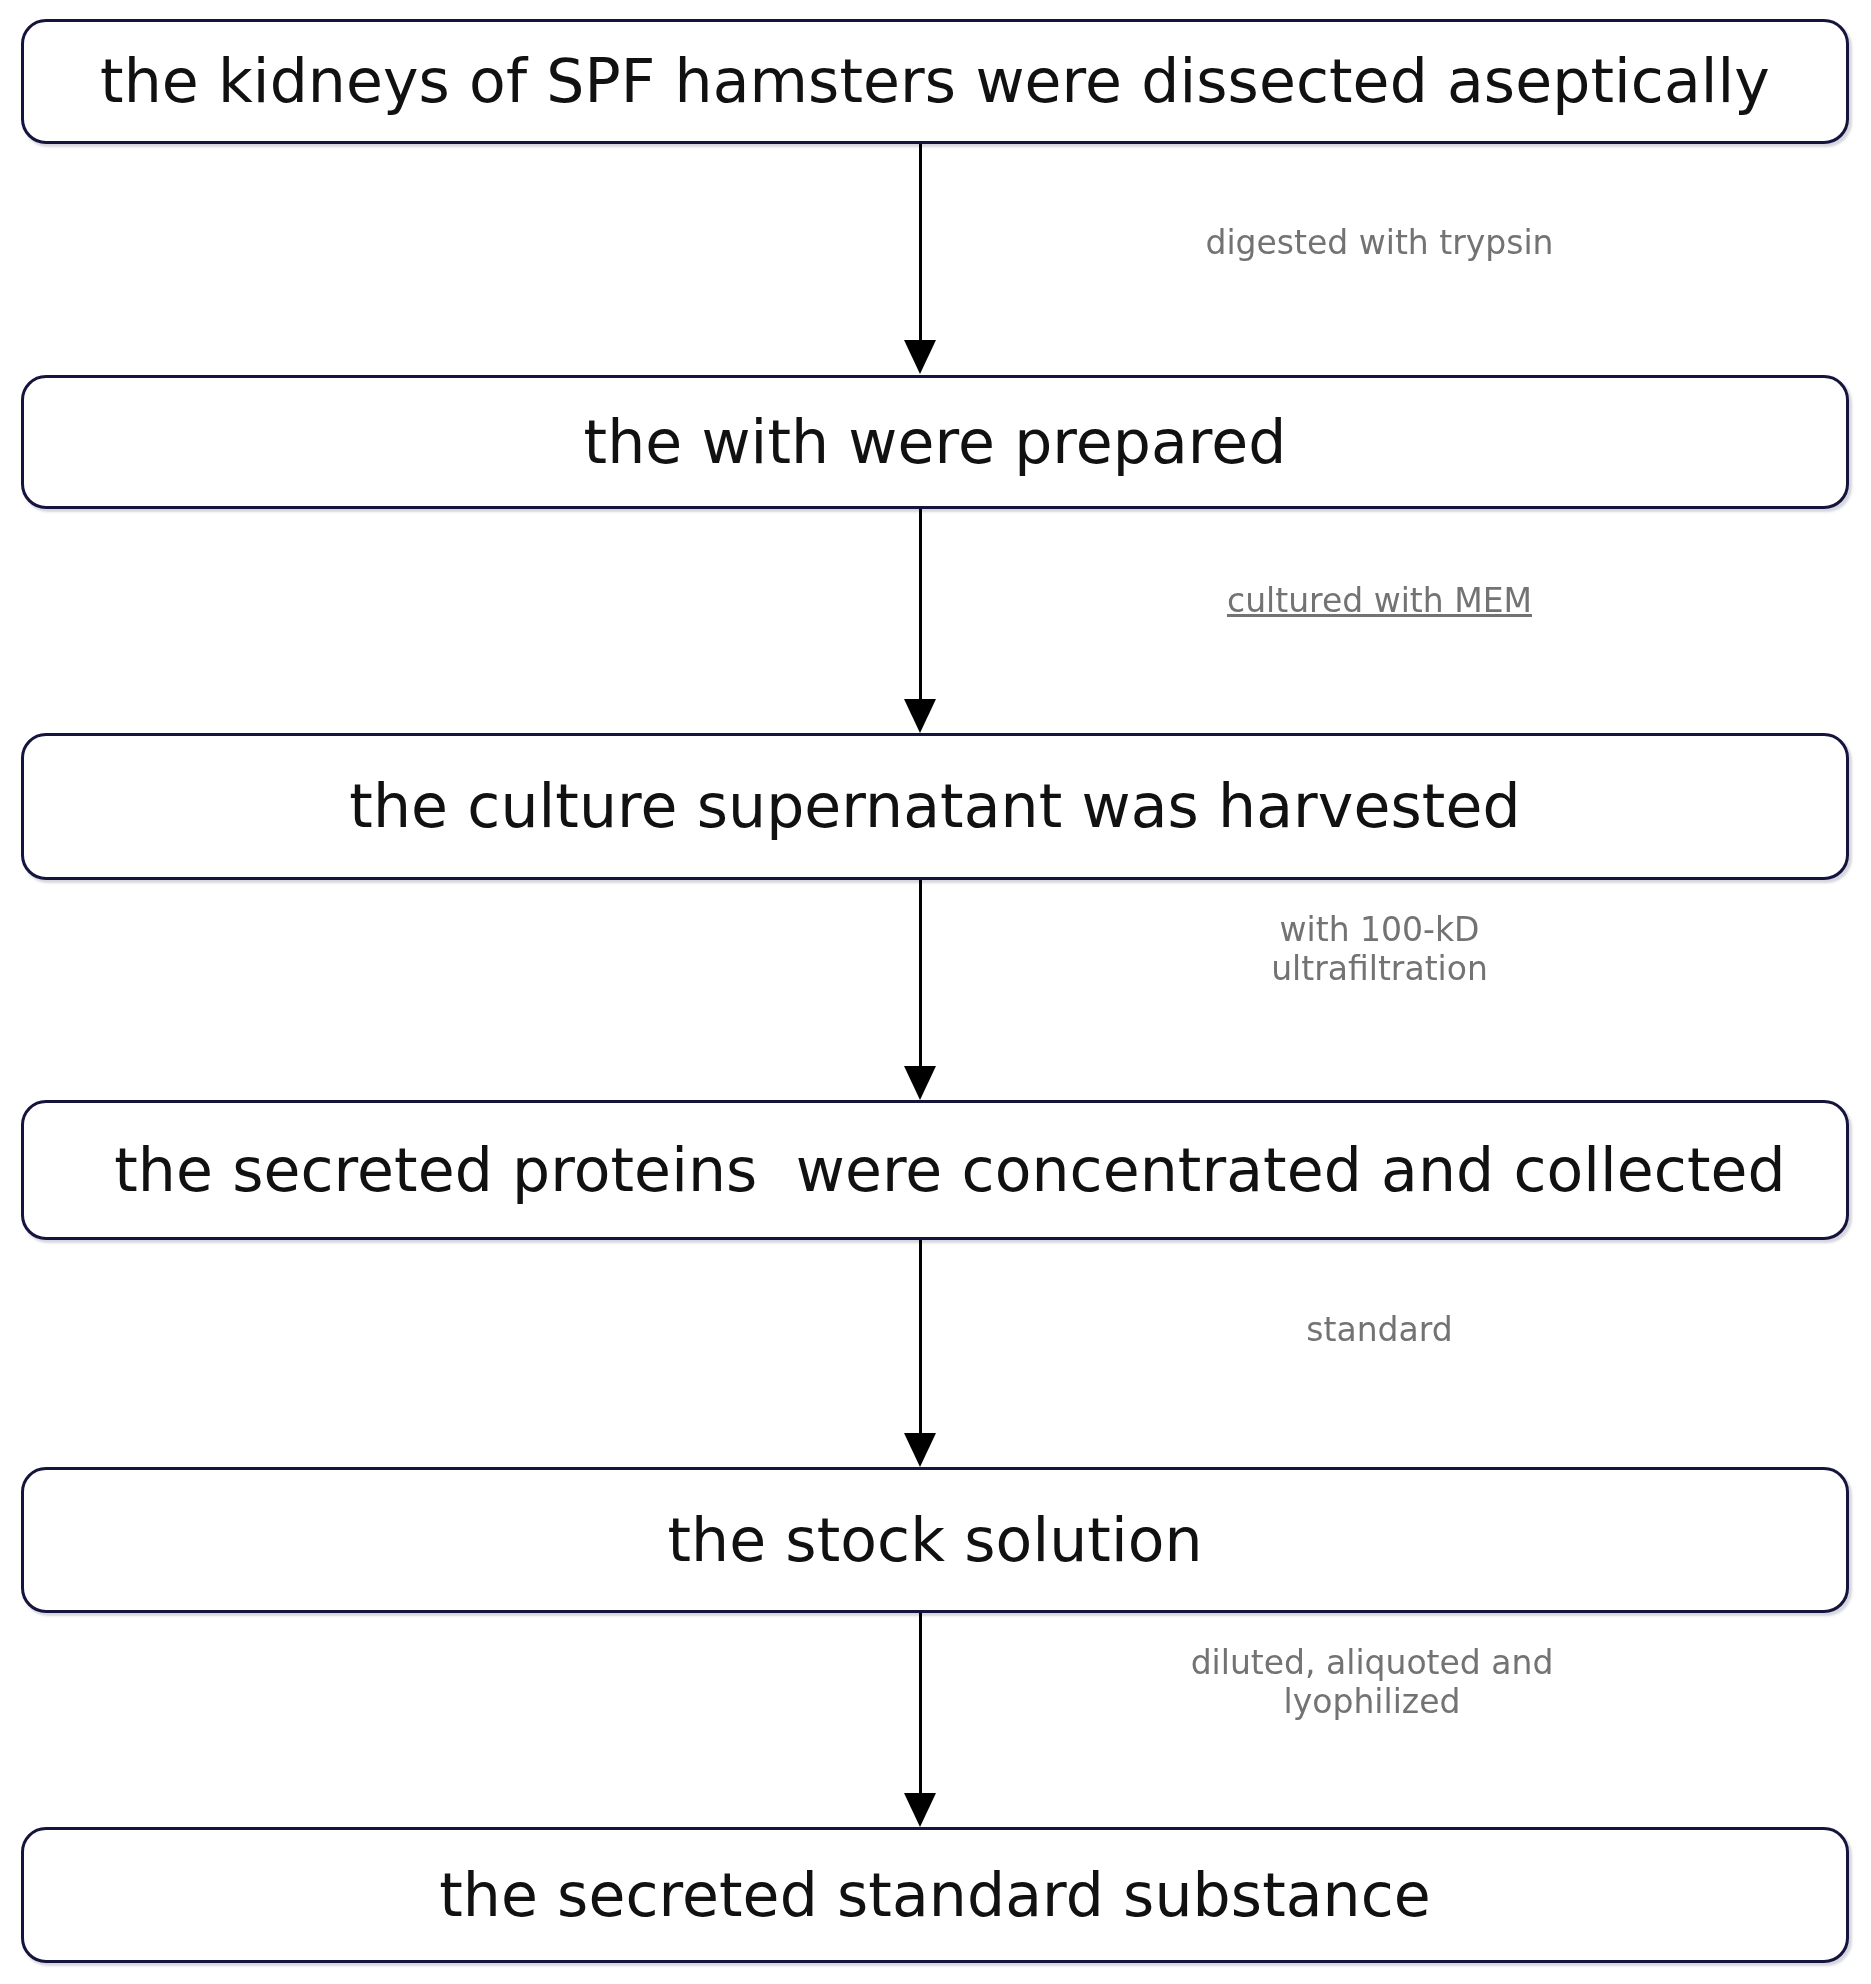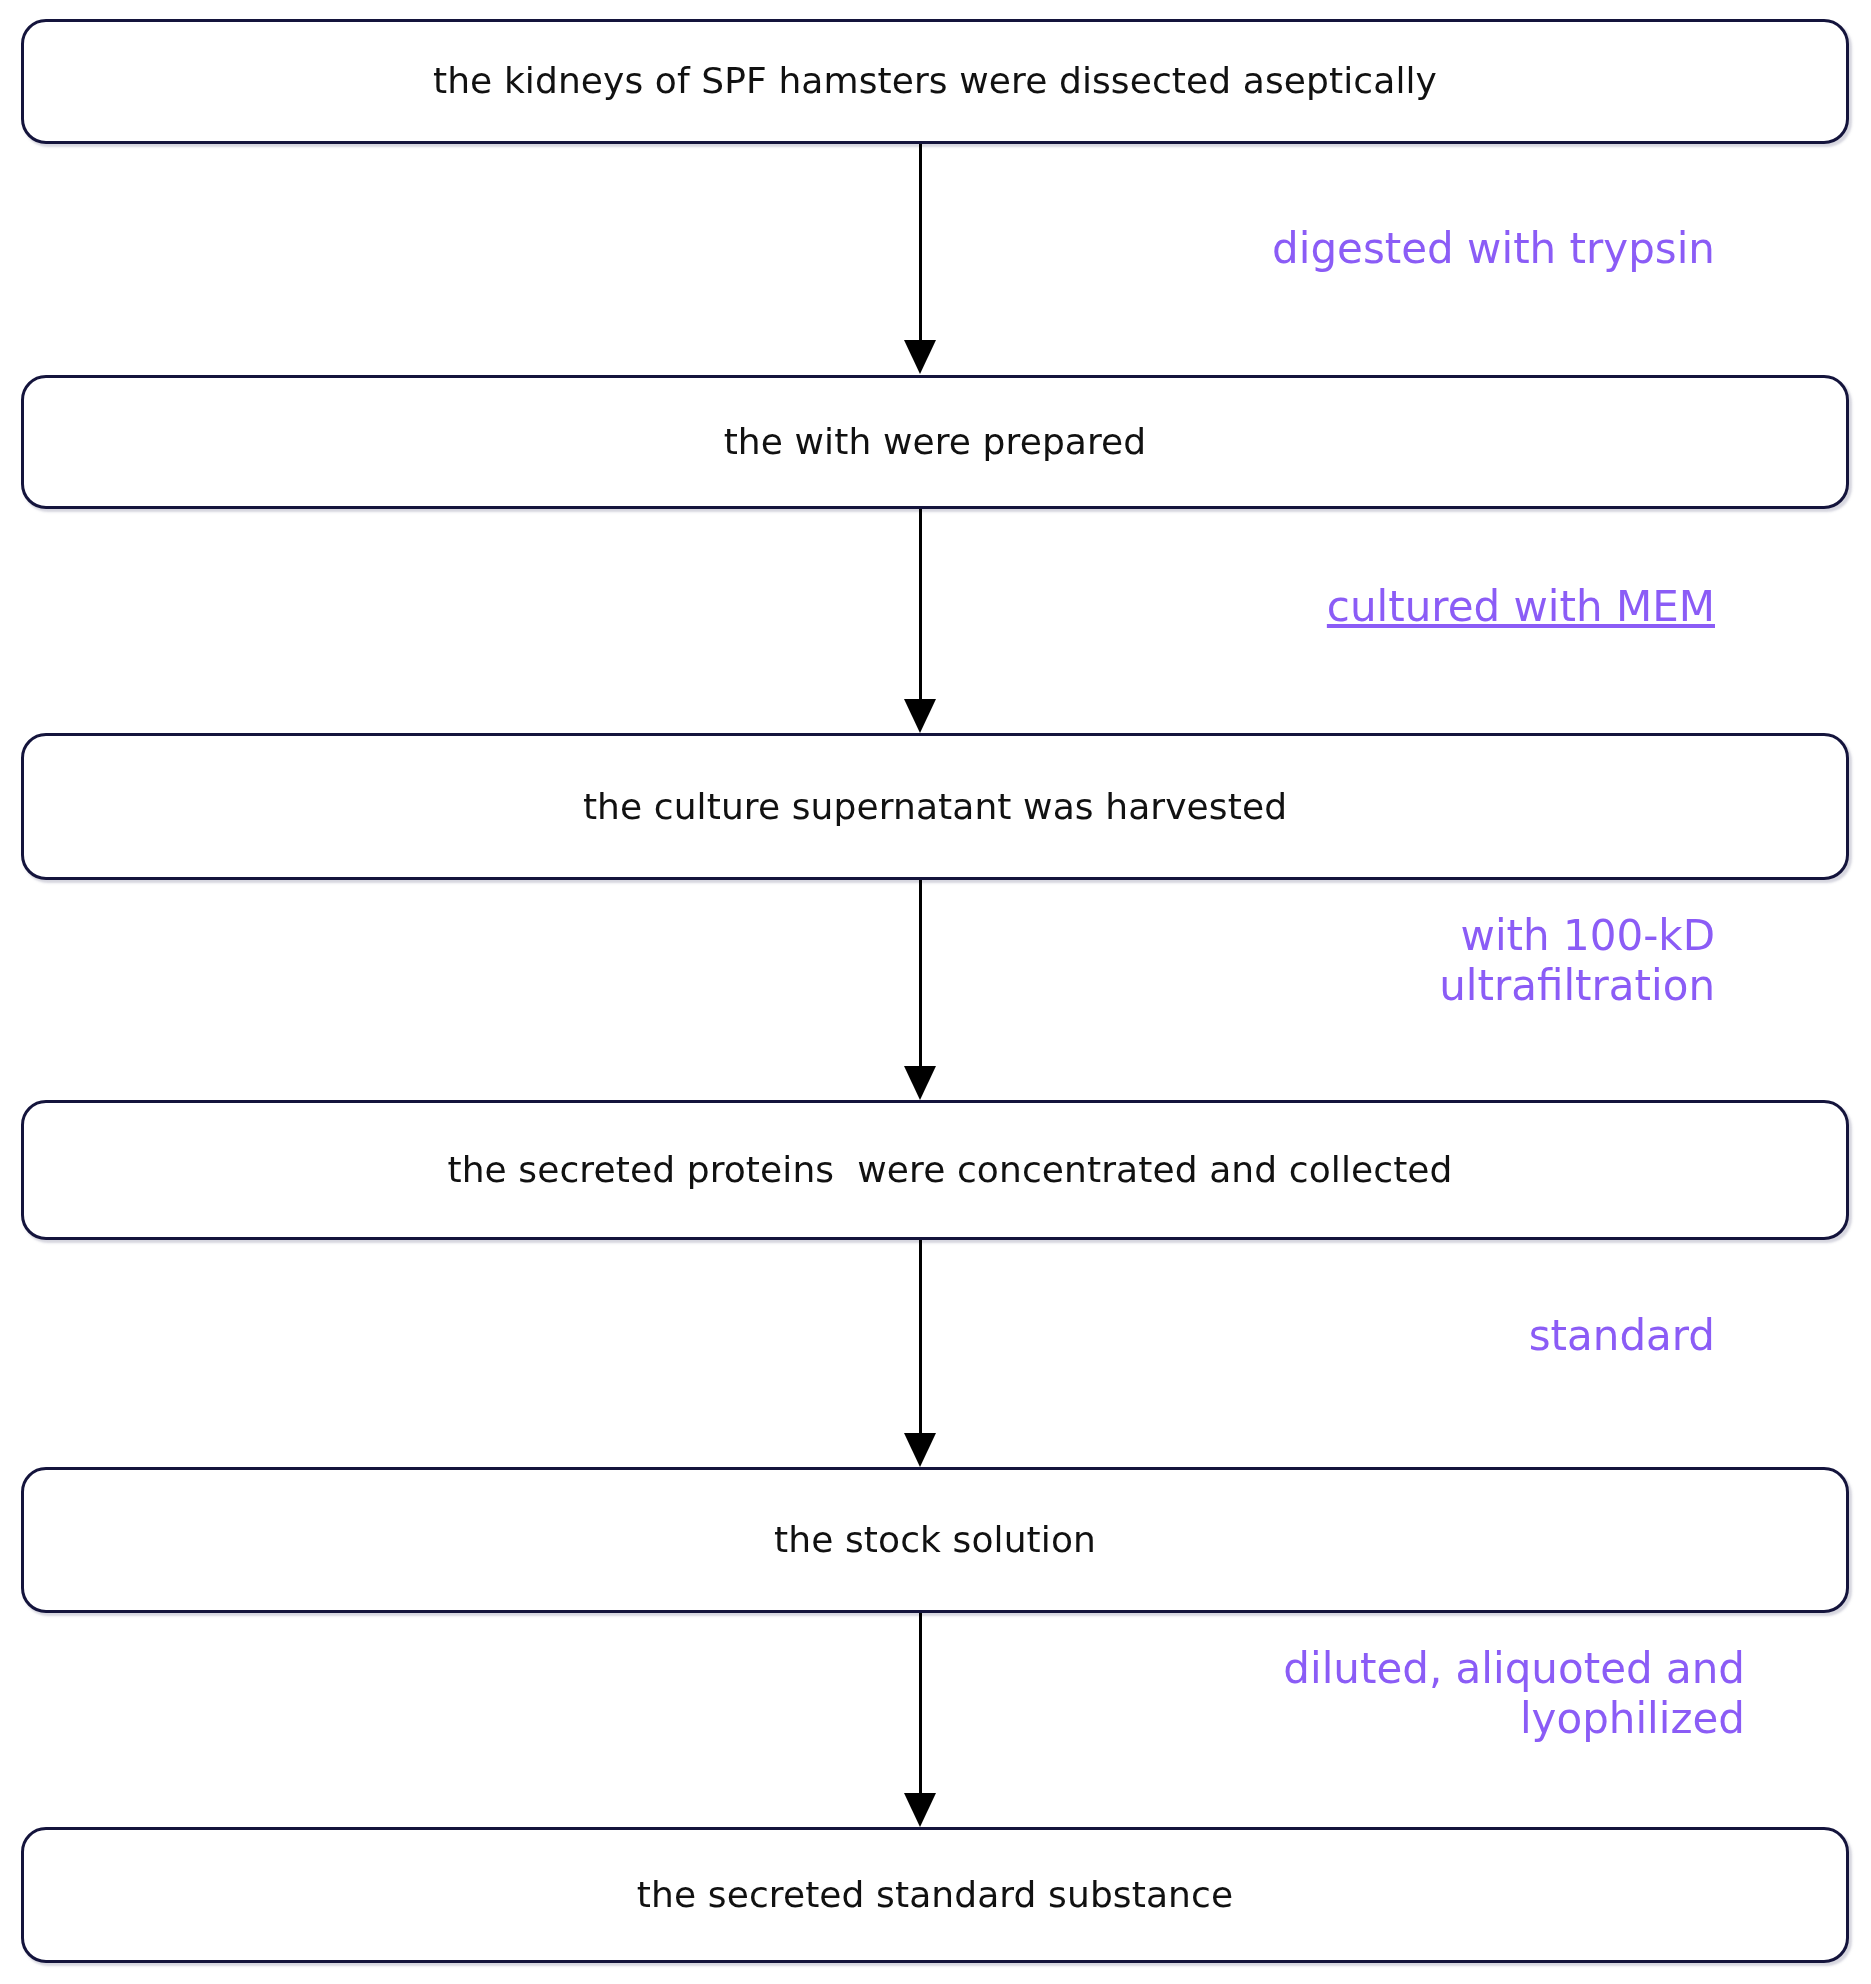--- a/index.html
+++ b/index.html
@@ -25,21 +25,21 @@
     box-sizing: border-box;
     border: 3.7px solid #14143c;
     border-radius: 25px;
     background: #ffffff;
     display: flex;
     align-items: center;
     justify-content: center;
     box-shadow: 2.2px 3px 2.2px rgba(120,120,150,0.30);
   }
   .node-label {
-    font-size: 36px;
+    font-size: 60px;
     line-height: 1.15;
     color: #111111;
     text-align: left;
     letter-spacing: 0.1px;
     white-space: pre;
   }
 
   
   .arrow {
     position: absolute;
@@ -60,24 +60,24 @@
     width: 0;
     height: 0;
     border-left: 16.4px solid transparent;
     border-right: 16.4px solid transparent;
     border-top: 34px solid #000000;
   }
 
   
   .edge-label {
     position: absolute;
-    color: #8b5cf6;
-    font-size: 42px;
+    color: #737373;
+    font-size: 33px;
     line-height: 1.18;
-    text-align: right;
+    text-align: center;
     white-space: pre-line;
   }
 </style>
 </head>
 <body>
 
 <div id="canvas">
 
   <div class="node" style="top:18.6px; height:125px;">
     <span class="node-label">the kidneys of SPF hamsters were dissected aseptically</span>

